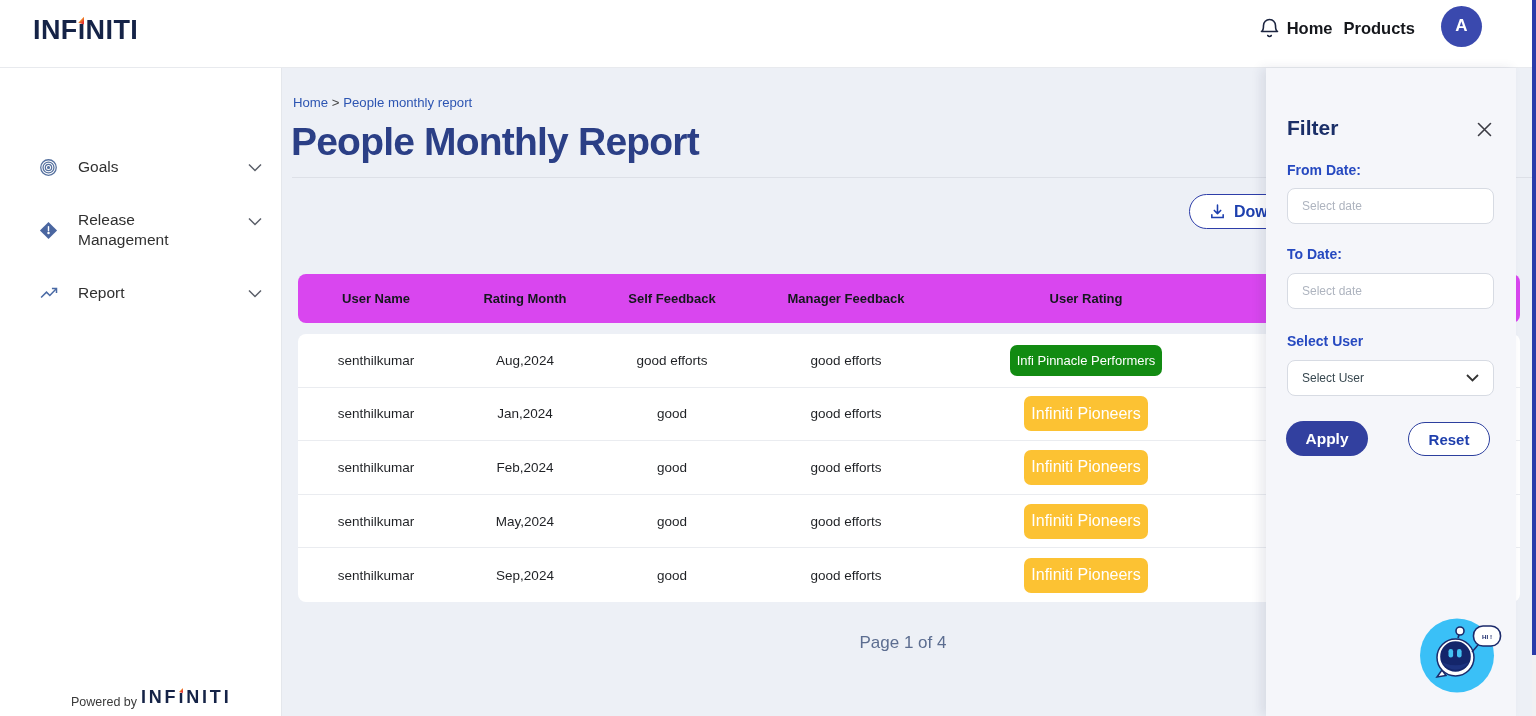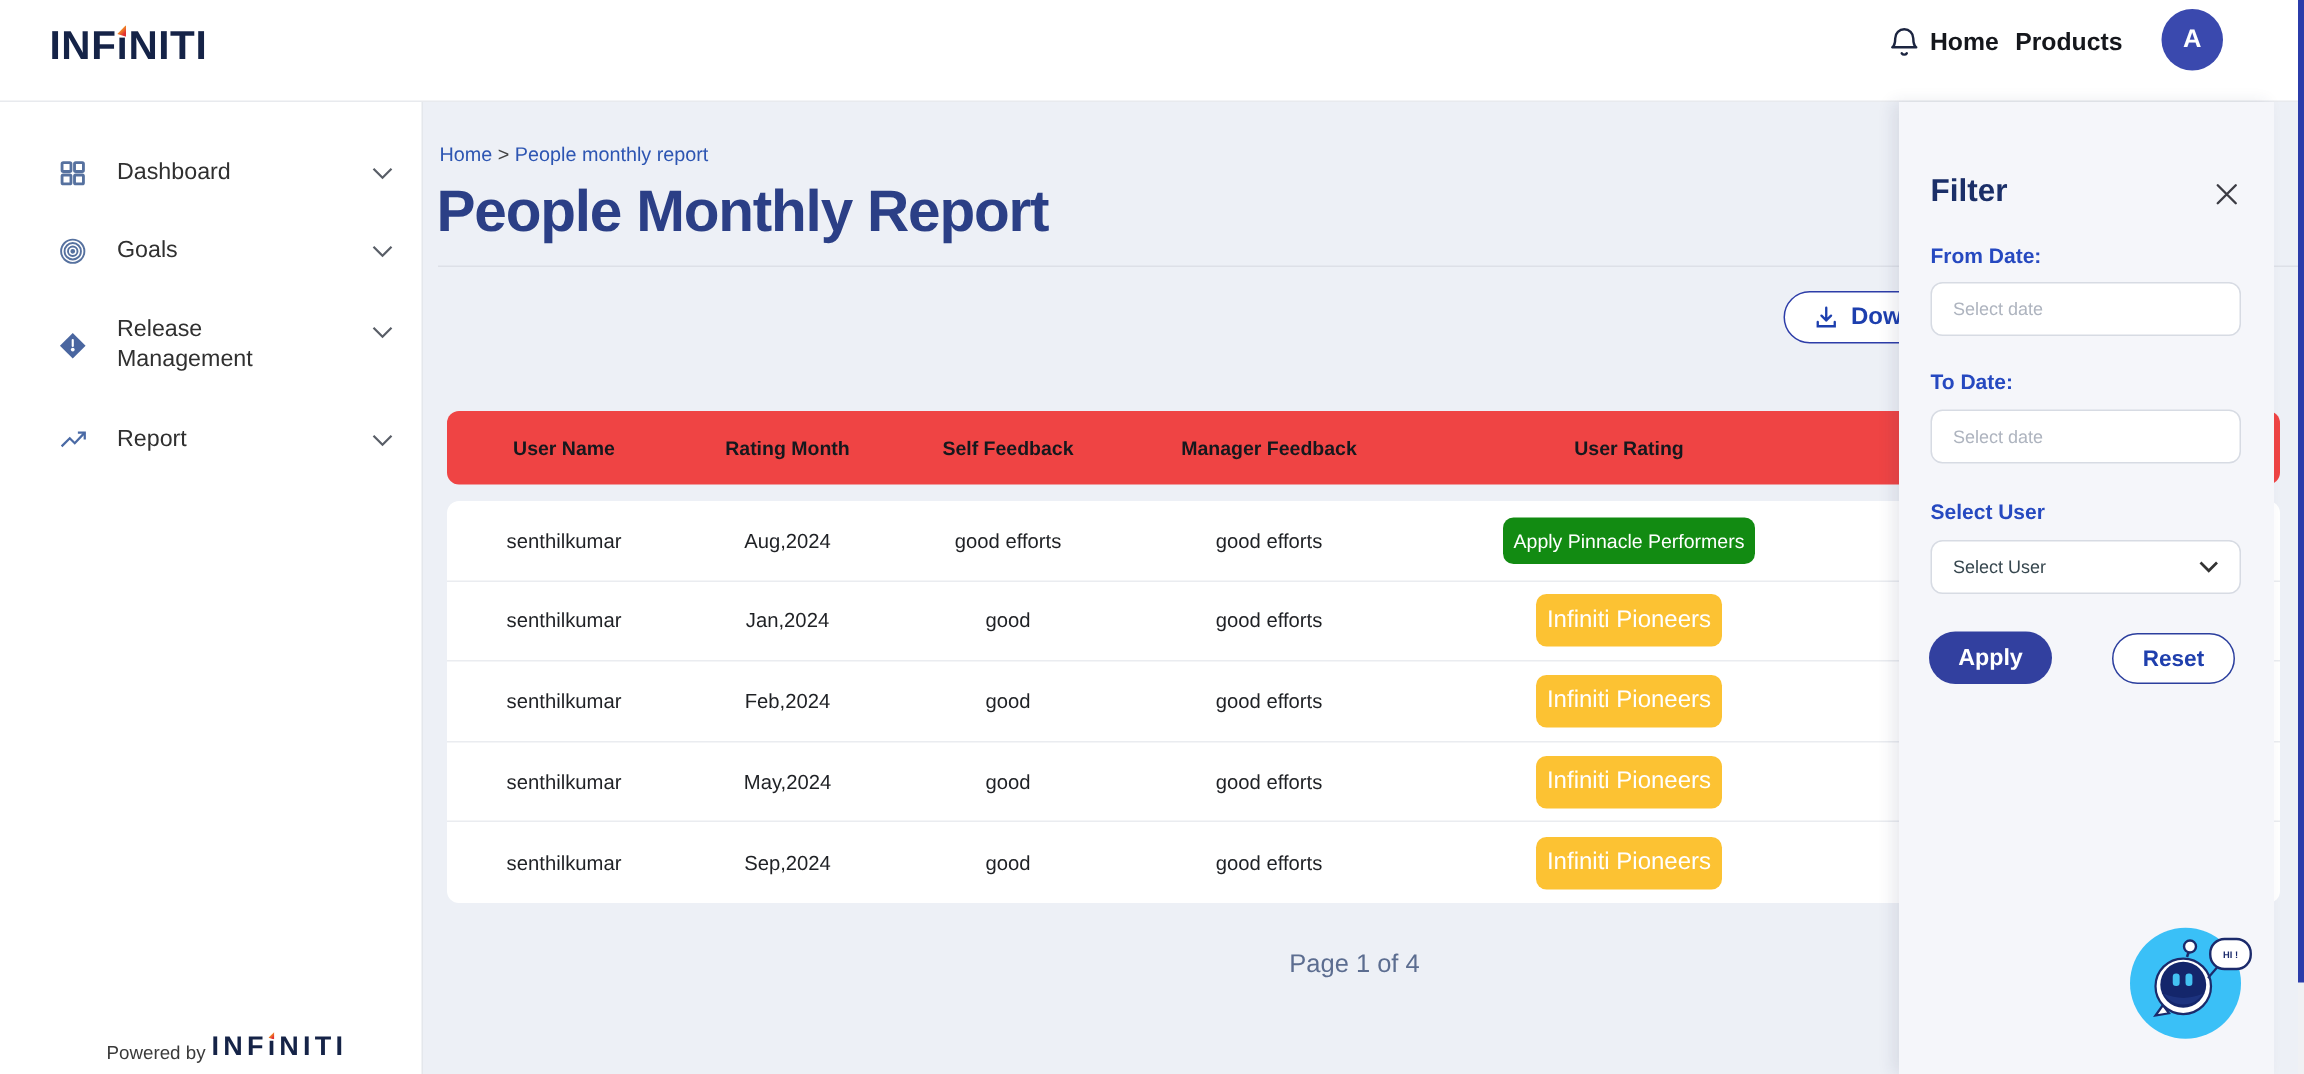--- a/index.html
+++ b/index.html
@@ -32,21 +32,21 @@
 
 #main { position:absolute; left:282px; top:68px; width:1254px; height:648px; background:#edf0f6; }
 #crumb { position:absolute; left:11px; top:27px; font-size:13.2px; color:#2d55b2; }
 #crumb .sep { color:#444; }
 #title { position:absolute; left:9px; top:52px; font-size:39px; font-weight:700; color:#2b3f86; letter-spacing:-0.8px; }
 #hr1 { position:absolute; left:10px; top:109px; width:1244px; border-top:1px solid #dde0e7; }
 #dlbtn { position:absolute; left:907px; top:126px; height:35px; border:1px solid #2d3da8; border-radius:17.5px; background:#fff; display:flex; align-items:center; padding:0 22px 0 19px; color:#1d3fae; font-weight:700; font-size:16px; white-space:nowrap; }
 #dlbtn svg { margin-right:8px; }
 
 
-#thead { position:absolute; left:16px; top:206px; width:1222px; height:49px; background:#ef4444; border-radius:8px; display:flex; align-items:center; }
+#thead { position:absolute; left:16px; top:206px; width:1222px; height:49px; background:#d946ef; border-radius:8px; display:flex; align-items:center; }
 #thead .c { font-weight:700; font-size:13px; color:#15181d; text-align:center; }
 #tbody { position:absolute; left:16px; top:266px; width:1222px; height:268px; background:#fff; border-radius:8px; }
 .trow { height:53.6px; display:flex; align-items:center; border-bottom:1px solid #eaecf0; }
 .trow:last-child { border-bottom:none; }
 .trow .c { font-size:13.5px; color:#1f2125; text-align:center; }
 .c1{width:156px;} .c2{width:142px;} .c3{width:152px;} .c4{width:196px;} .c5{width:284px; display:flex; justify-content:center;} .c6{width:292px;}
 .badge-green { background:#128b12; color:#fff; font-size:13px; border-radius:7px; padding:8px 7px; white-space:nowrap; }
 .badge-yellow { background:#fcc233; color:#fff; font-size:16px; border-radius:7px; padding:8.5px 7.5px; white-space:nowrap; }
 #pager { position:absolute; left:16px; top:565px; width:1210px; text-align:center; font-size:17px; color:#5c6d90; }
 
@@ -78,32 +78,20 @@
         <path d="M15.5 7.5a6 6 0 0 0-12 0c0 5-2 6-2 6h16s-2-1-2-6z" stroke-linecap="round" stroke-linejoin="round"></path>
         <path d="M11.2 17.5a2 2 0 0 1-3.4 0" stroke-linecap="round"></path>
       </svg>
       <a>Home</a>
       <a>Products</a>
       <div class="avatar">A</div>
     </div>
   </div>
 
   <div id="sidebar">
-    <div class="sitem" style="top:28px;height:38px;">
-      <svg class="sicon" width="19" height="19" viewBox="0 0 24 24" fill="none" stroke="#56719f" stroke-width="2.4">
-        <rect x="3" y="3" width="7.5" height="7.5" rx="1"></rect>
-          <rect x="13.5" y="3" width="7.5" height="7.5" rx="1"></rect>
-        <rect x="3" y="13.5" width="7.5" height="7.5" rx="1"></rect>
-          <rect x="13.5" y="13.5" width="7.5" height="7.5" rx="1"></rect>
-      </svg>
-      <span class="stext">Dashboard</span>
-      <svg class="schev" width="14" height="9" viewBox="0 0 14 9" fill="none" stroke="#5a5f68" stroke-width="1.5">
-          <path d="M1 1.5l6 6 6-6"></path>
-        </svg>
-    </div>
     <div class="sitem" style="top:133px;height:58px;">
       <svg class="sicon" width="19" height="19" viewBox="0 0 24 24" fill="#4a66a0">
         <path d="M12 1.2 22.8 12 12 22.8 1.2 12z"></path>
         <path d="M12 7.2v5" stroke="#fff" stroke-width="1.8" stroke-linecap="round"></path>
         <circle cx="12" cy="15.2" r="1.6" fill="#fff"></circle>
       </svg>
       <span class="stext">Release<br>Management</span>
       <svg class="schev" style="top:16px;" width="14" height="9" viewBox="0 0 14 9" fill="none" stroke="#5a5f68" stroke-width="1.5">
           <path d="M1 1.5l6 6 6-6"></path>
         </svg>
@@ -156,21 +144,21 @@
       <div class="c c5" style="display:block;">User Rating</div>
       <div class="c c6"></div>
     </div>
     <div id="tbody">
       <div class="trow">
         <div class="c c1">senthilkumar</div>
           <div class="c c2">Aug,2024</div>
           <div class="c c3">good efforts</div>
           <div class="c c4">good efforts</div>
         <div class="c c5">
-            <span class="badge-green">Apply Pinnacle Performers</span>
+            <span class="badge-green">Infi Pinnacle Performers</span>
           </div>
           <div class="c c6"></div>
       </div>
       <div class="trow">
         <div class="c c1">senthilkumar</div>
           <div class="c c2">Jan,2024</div>
           <div class="c c3">good</div>
           <div class="c c4">good efforts</div>
         <div class="c c5">
             <span class="badge-yellow">Infiniti Pioneers</span>

